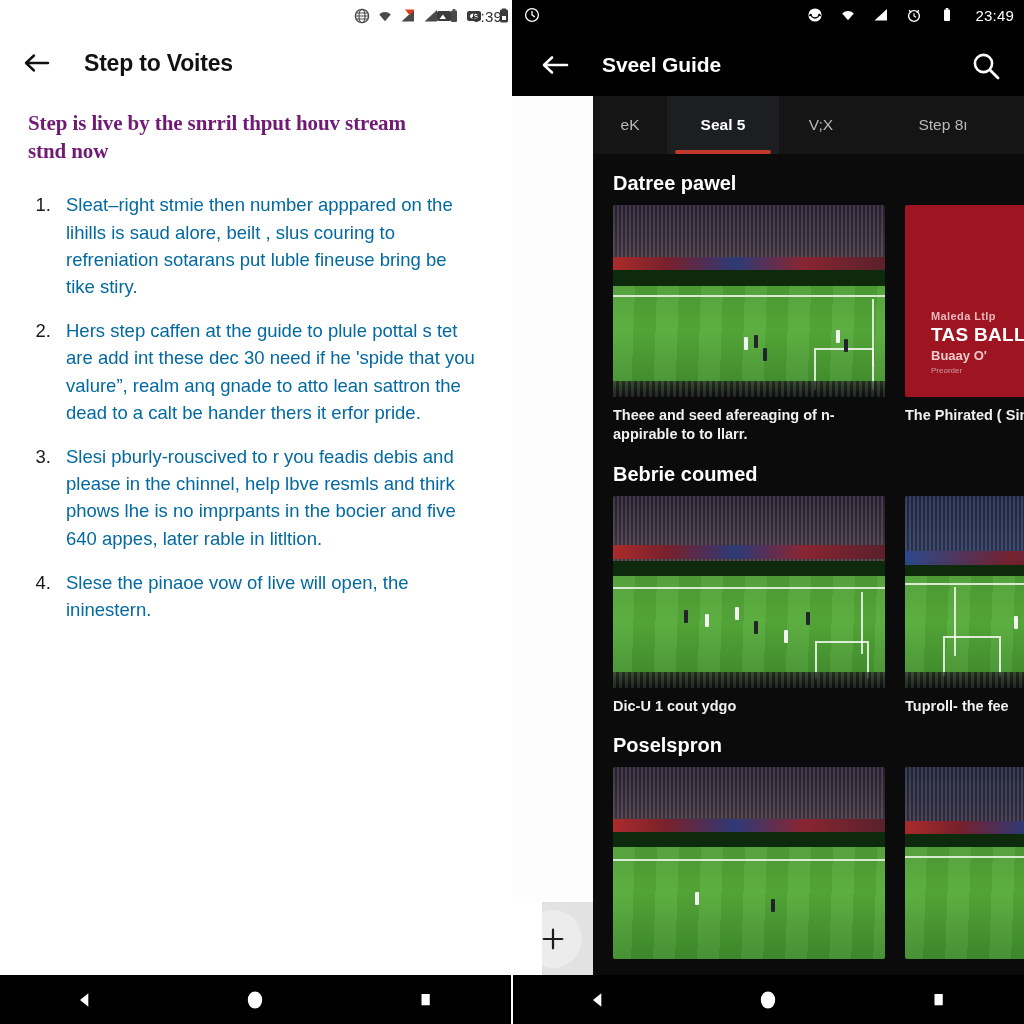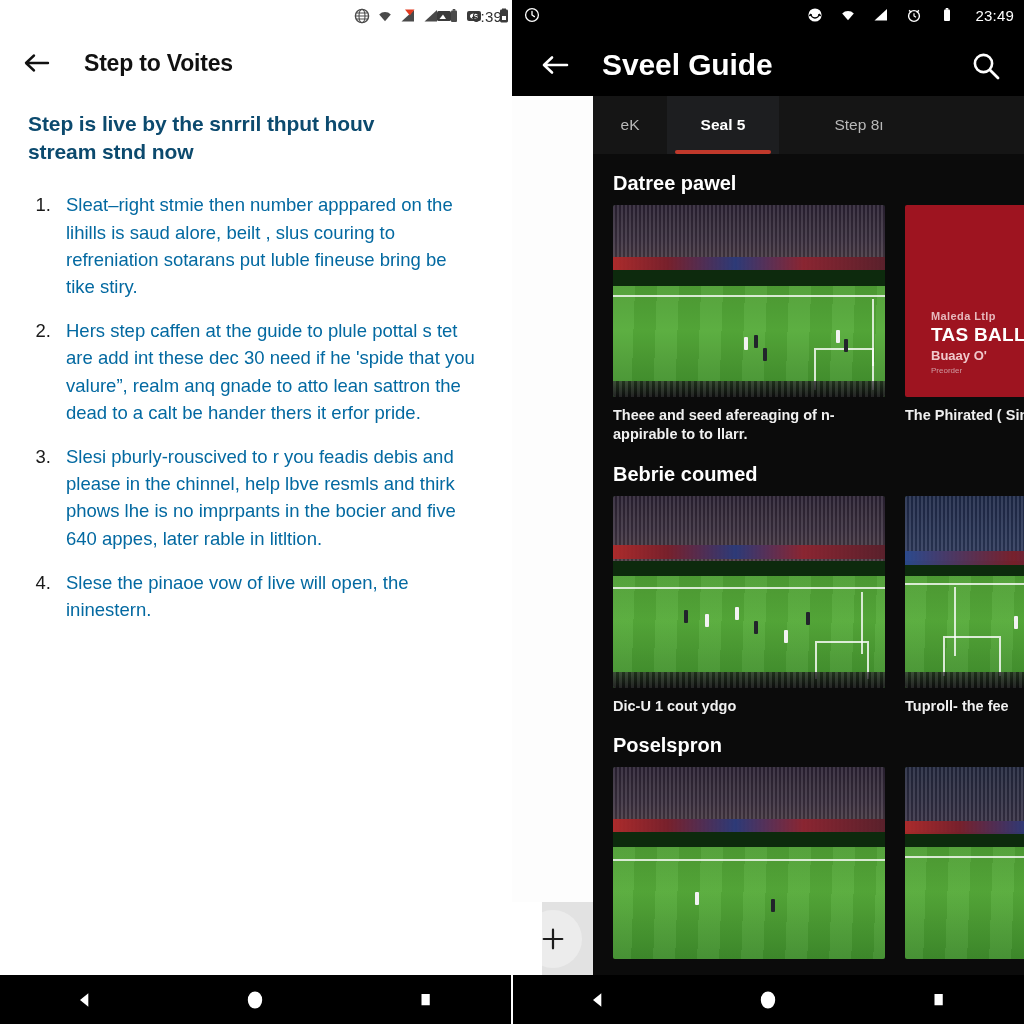--- a/index.html
+++ b/index.html
@@ -40,21 +40,21 @@
   }
   .back-arrow-l { width: 30px; height: 30px; flex: none; }
   .left-title {
     margin-left: 32px; font-size: 23px; font-weight: 700;
     color: #111; letter-spacing: -.2px;
   }
 
   .left-body { padding: 16px 22px 0 28px; }
   .left-heading {
     font-size: 21px; font-weight: 700; line-height: 1.32;
-    color: #0c4a6e; max-width: 420px; letter-spacing: -.1px;
+    color: #701a75; max-width: 420px; letter-spacing: -.1px; font-family: Liberation Serif, serif;
   }
   ol.left-list {
     margin-top: 26px; padding-left: 28px; list-style: decimal;
   }
   ol.left-list > li {
     font-size: 18.5px; line-height: 1.47; color: #0369a1;
     margin-bottom: 17px; padding-left: 10px;
     max-width: 420px;
   }
   ol.left-list > li::marker { color: #1a1a1a; }
@@ -85,21 +85,21 @@
     display: flex; align-items: center; gap: 17px;
   }
   .rsb-time { font-size: 15px; color: #fff; margin-left: 3px; letter-spacing: .2px; }
 
   .right-appbar {
     position: relative; height: 70px; background: #000;
     display: flex; align-items: center; padding: 0 20px 0 28px;
   }
   .back-arrow-r { width: 30px; height: 26px; flex: none; }
   .right-title {
-    margin-left: 32px; font-size: 30px; font-weight: 700; color: #fff;
+    margin-left: 32px; font-size: 21px; font-weight: 700; color: #fff;
     letter-spacing: -.1px;
   }
   .search-btn { position: absolute; right: 22px; top: 20px; width: 32px; height: 32px; }
 
   .right-content {
     position: absolute; left: 81px; top: 96px;
     width: 431px; height: 879px;
     background: #0b0b0b; overflow: hidden;
   }
   .tabbar {
@@ -316,20 +316,23 @@
     </div>
 
     <div class="right-content">
 
       <div class="tabbar">
         <div class="tab tab-w1">
           <span>eK</span>
         </div>
         <div class="tab tab-w2 active">
           <span>Seal 5</span>
+        </div>
+        <div class="tab tab-w3">
+          <span>V;X</span>
         </div>
         <div class="tab tab-w4">
           <span>Step 8ı</span>
         </div>
       </div>
 
       <div class="section-title">Datree pawel</div>
       <div class="card-row">
 
         <div class="card">

